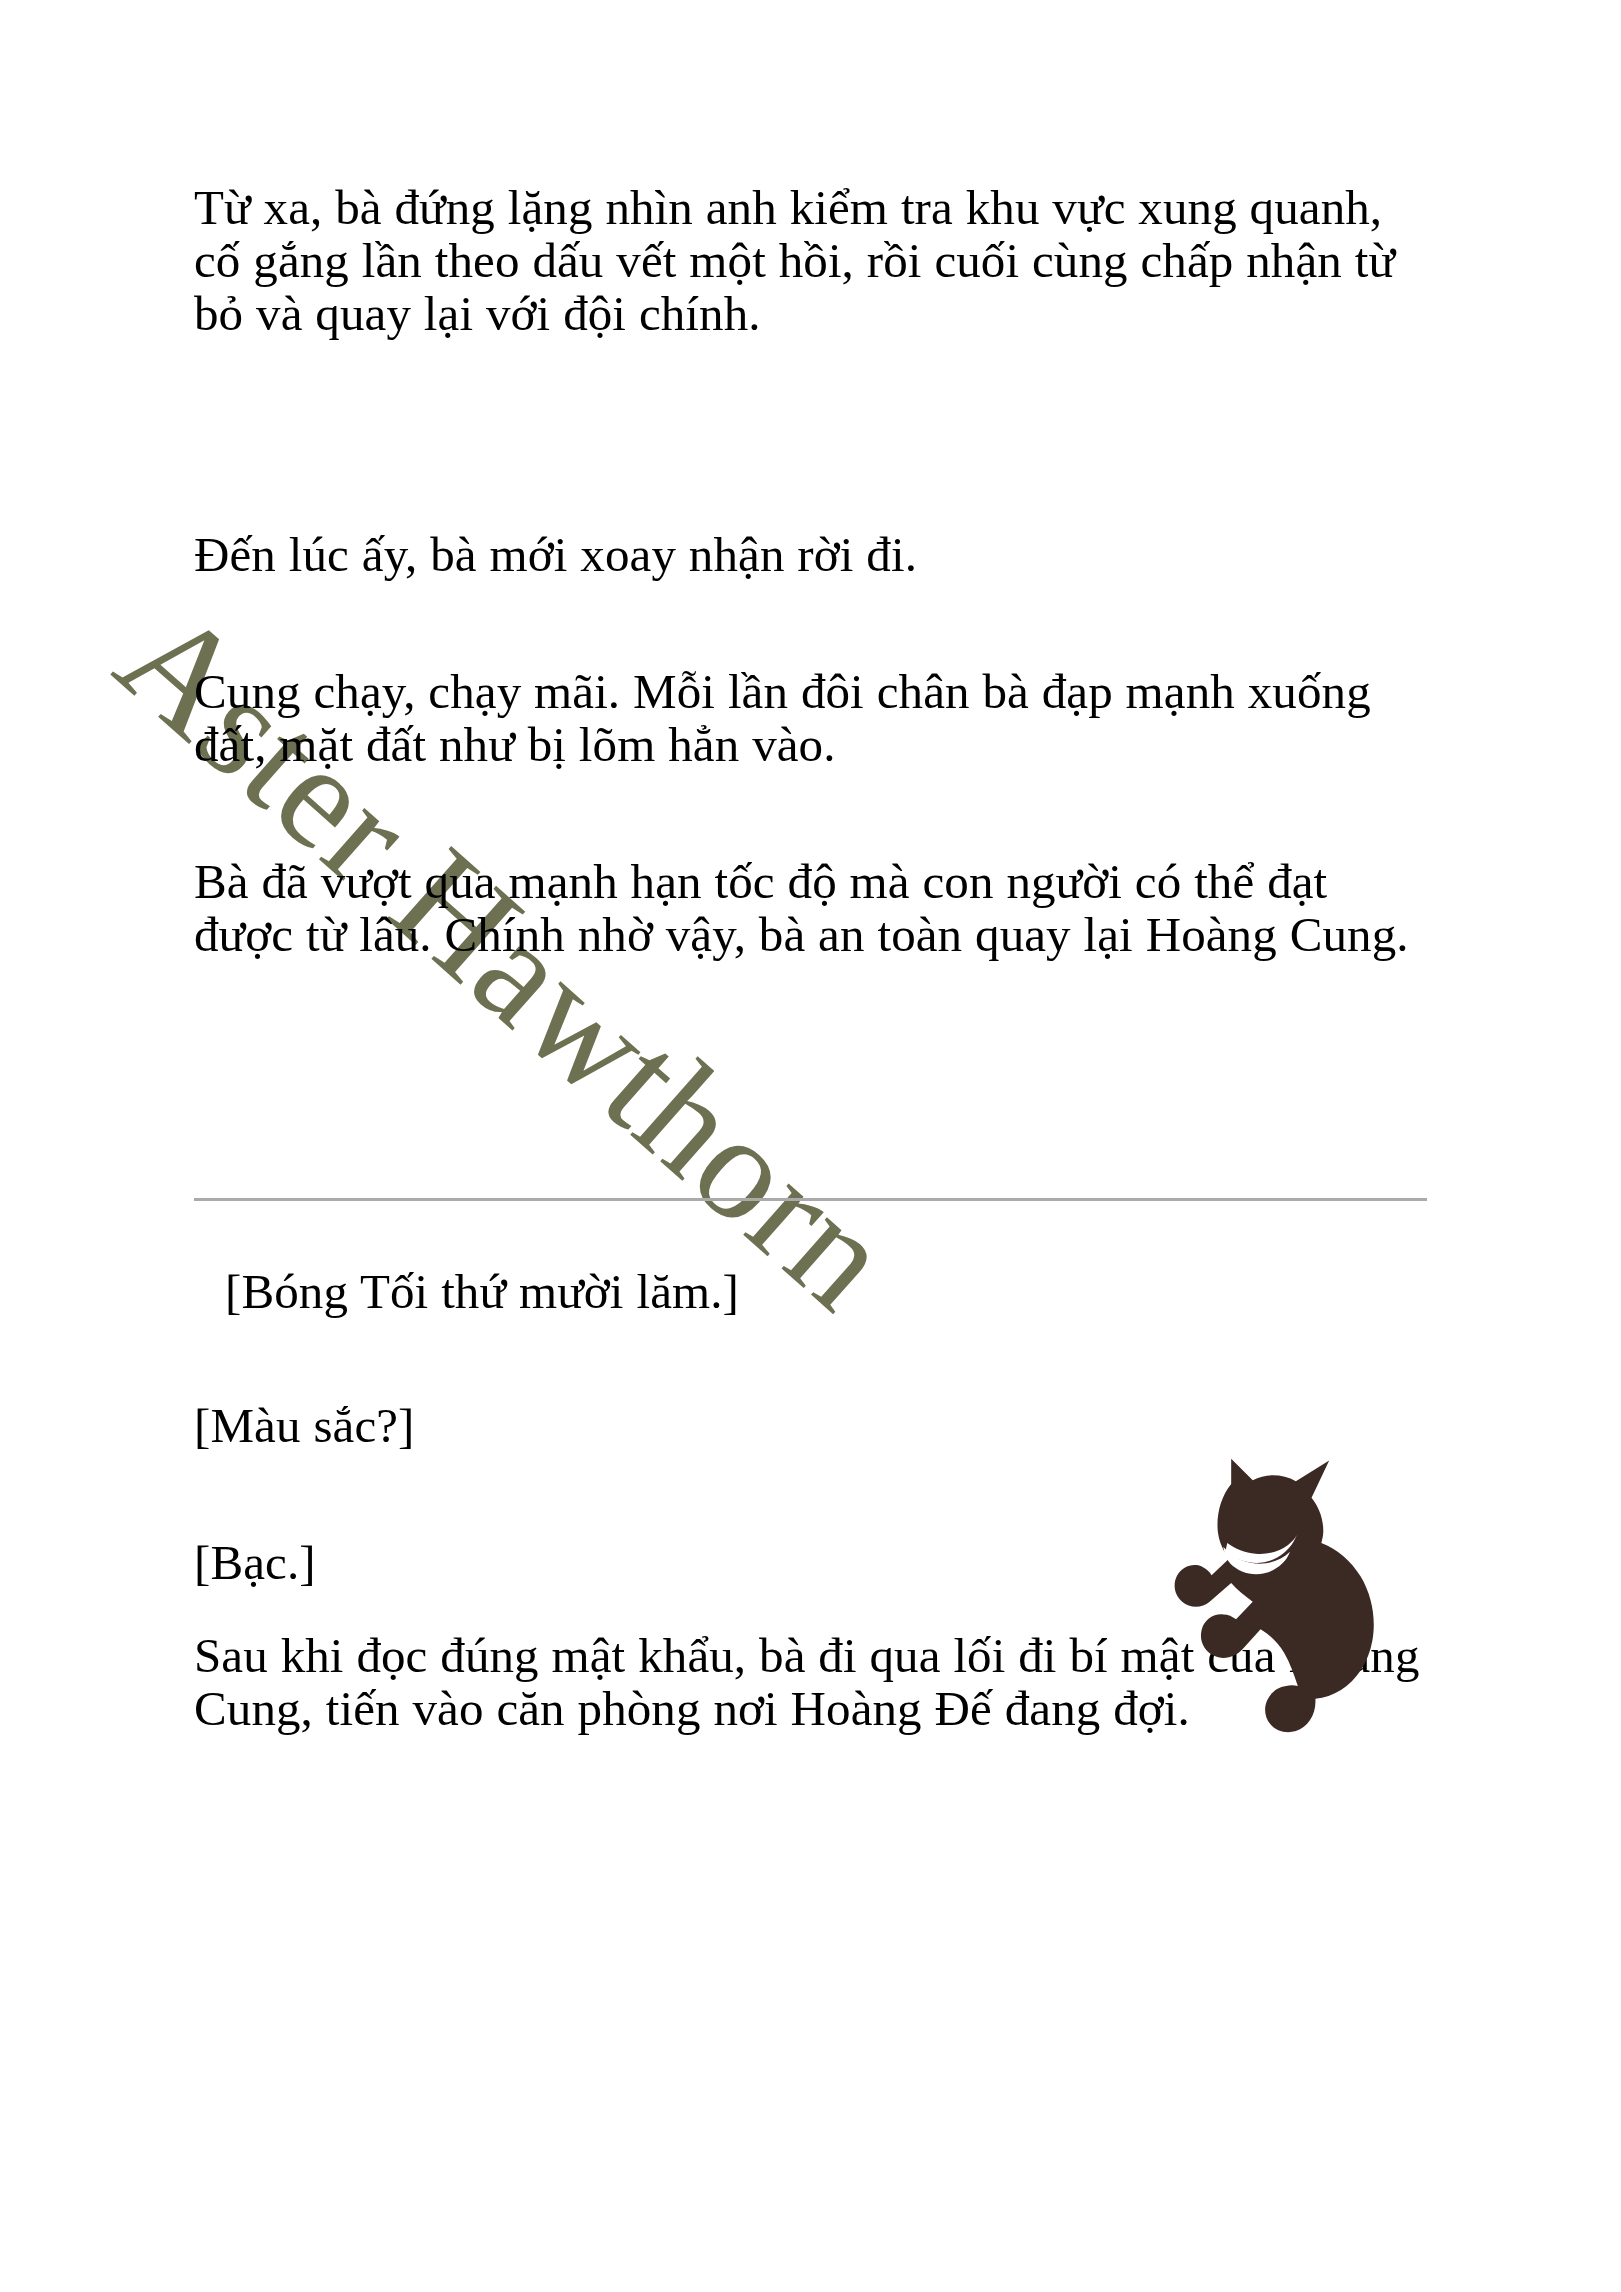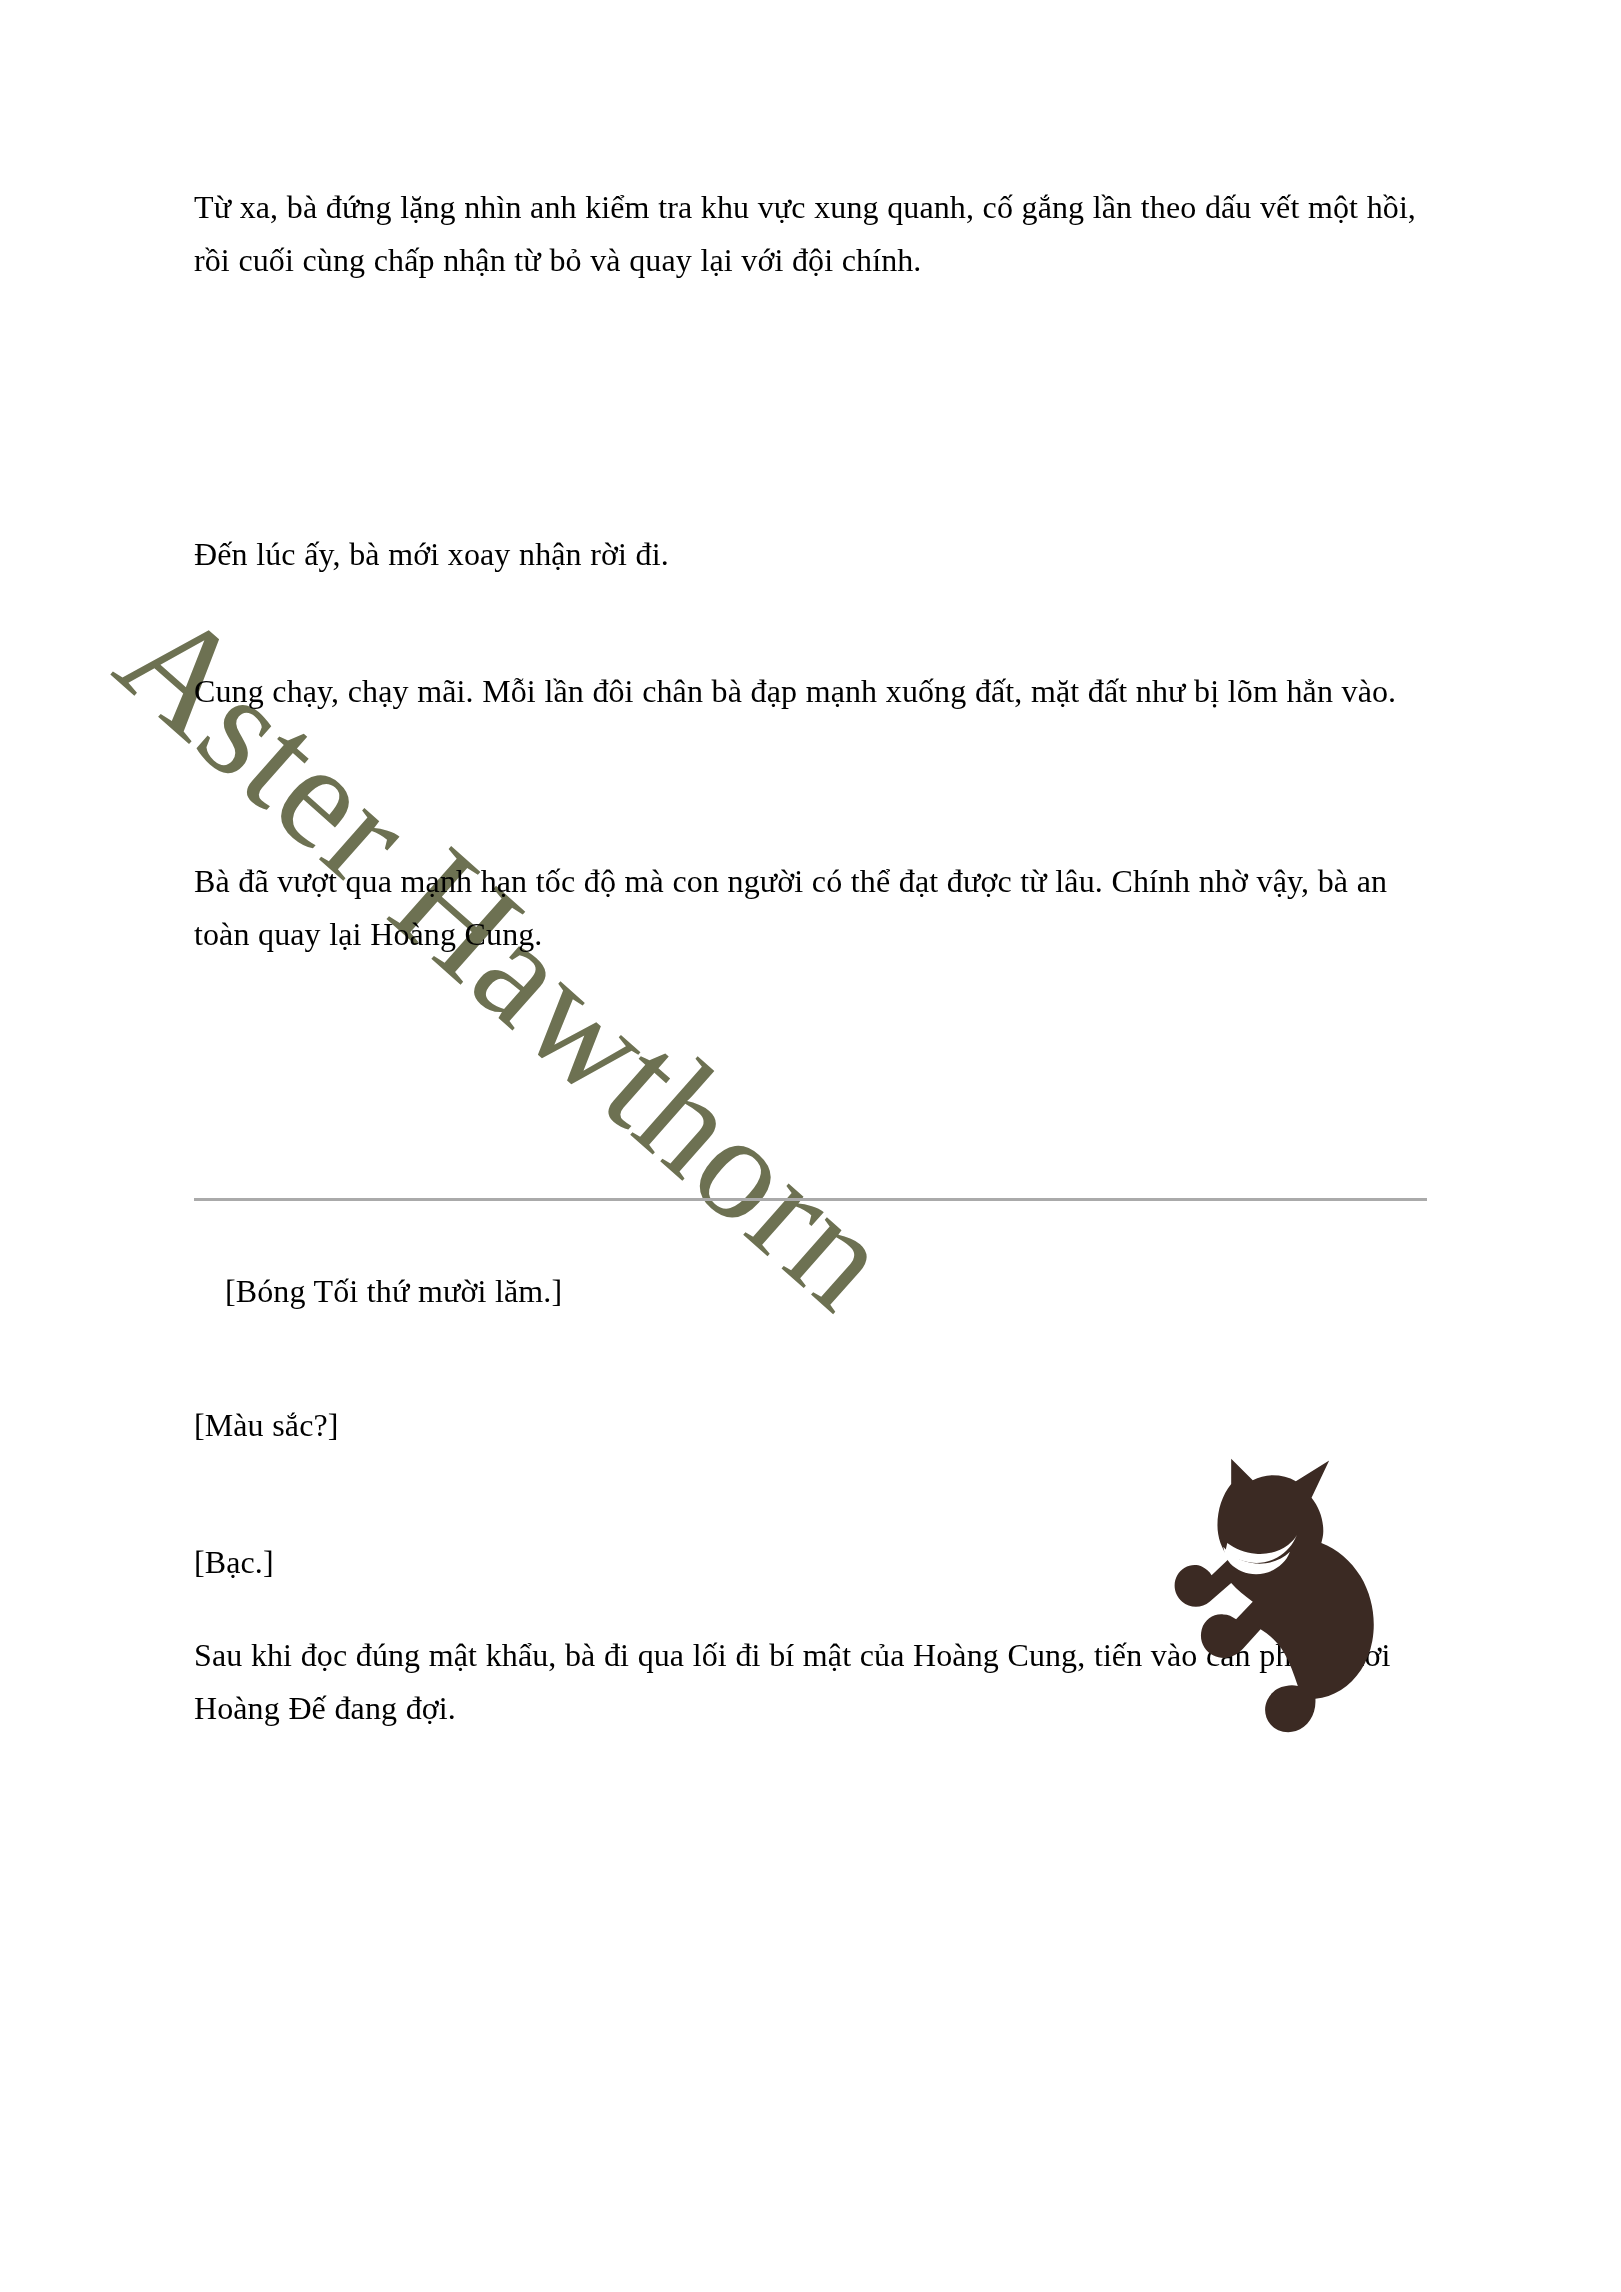--- a/index.html
+++ b/index.html
@@ -61,21 +61,21 @@
   
   #content {
     position: absolute;
     left: 194px;
     top: 181px;
     width: 1235px;
     z-index: 2;
   }
 
   .para {
-    font-size: 32px;
+    font-size: 49px;
     line-height: 53px;
     color: #000000;
     margin: 0 0 68px 0;
     letter-spacing: 0.1px;
     word-spacing: 0.5px;
   }
   .para:last-child { margin-bottom: 0; }
 
   
   #divider {

